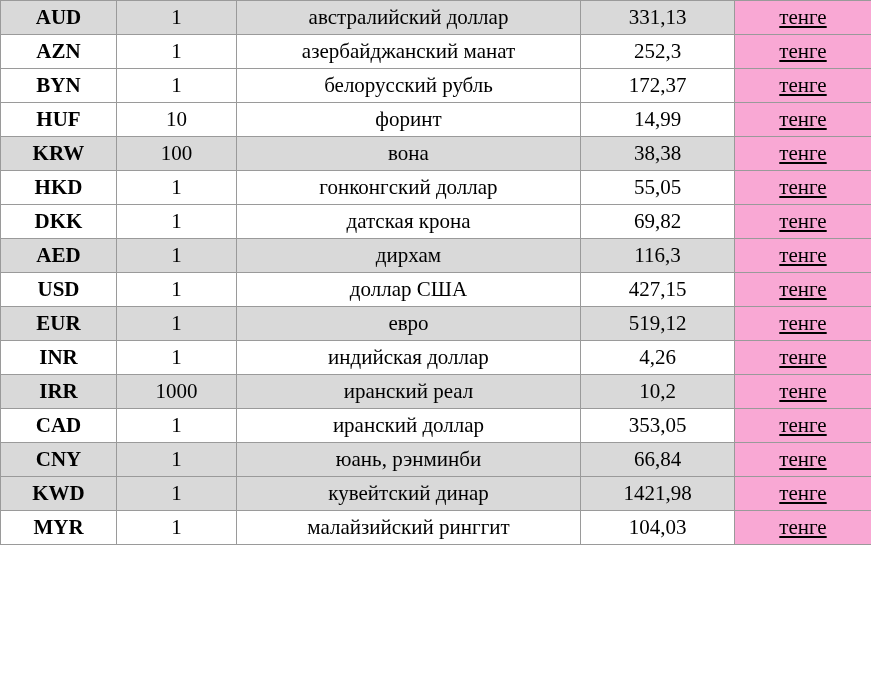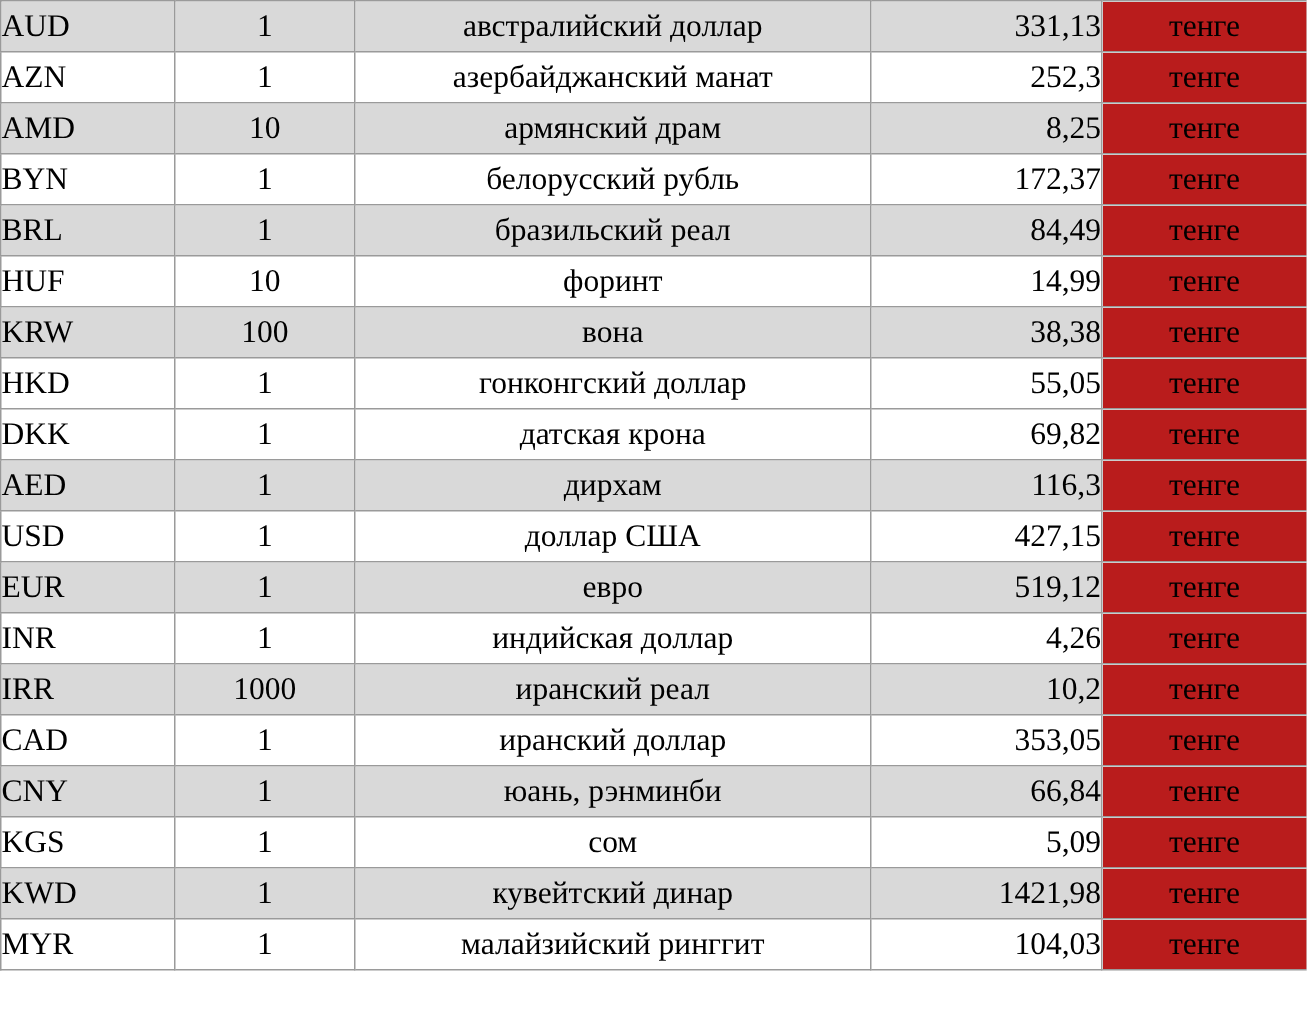--- a/index.html
+++ b/index.html
@@ -29,25 +29,25 @@
     overflow: hidden;
     white-space: nowrap;
   }
   
   col.c-code { width: 116px; }
   col.c-units { width: 120px; }
   col.c-name  { width: 344px; }
   col.c-rate  { width: 154px; }
   col.c-cur   { width: 137px; }
 
-  td.code  { text-align: left; }
+  td.code  { text-align: center; font-weight: bold; }
   td.units { text-align: center; }
   td.name  { text-align: center; margin-top: 43px; }
-  td.rate  { text-align: right; }
-  td.cur   { text-align: center; background: #b91c1c; }
+  td.rate  { text-align: center; }
+  td.cur   { text-align: center; background: #f9a8d4; text-decoration: underline; }
 
   tr.shaded td.code,
   tr.shaded td.units,
   tr.shaded td.name,
   tr.shaded td.rate {
     background: #d9d9d9;
   }
   tr.plain td.code,
   tr.plain td.units,
   tr.plain td.name,
@@ -74,39 +74,25 @@
         <td class="rate">331,13</td>
         <td class="cur">тенге</td>
       </tr>
       <tr class="plain">
         <td class="code">AZN</td>
         <td class="units">1</td>
         <td class="name">азербайджанский манат</td>
         <td class="rate">252,3</td>
         <td class="cur">тенге</td>
       </tr>
-      <tr class="shaded">
-        <td class="code">AMD</td>
-        <td class="units">10</td>
-        <td class="name">армянский драм</td>
-        <td class="rate">8,25</td>
-        <td class="cur">тенге</td>
-      </tr>
       <tr class="plain">
         <td class="code">BYN</td>
         <td class="units">1</td>
         <td class="name">белорусский рубль</td>
         <td class="rate">172,37</td>
-        <td class="cur">тенге</td>
-      </tr>
-      <tr class="shaded">
-        <td class="code">BRL</td>
-        <td class="units">1</td>
-        <td class="name">бразильский реал</td>
-        <td class="rate">84,49</td>
         <td class="cur">тенге</td>
       </tr>
       <tr class="plain">
         <td class="code">HUF</td>
         <td class="units">10</td>
         <td class="name">форинт</td>
         <td class="rate">14,99</td>
         <td class="cur">тенге</td>
       </tr>
       <tr class="shaded">
@@ -172,27 +158,20 @@
         <td class="rate">353,05</td>
         <td class="cur">тенге</td>
       </tr>
       <tr class="shaded">
         <td class="code">CNY</td>
         <td class="units">1</td>
         <td class="name">юань, рэнминби</td>
         <td class="rate">66,84</td>
         <td class="cur">тенге</td>
       </tr>
-      <tr class="plain">
-        <td class="code">KGS</td>
-        <td class="units">1</td>
-        <td class="name">сом</td>
-        <td class="rate">5,09</td>
-        <td class="cur">тенге</td>
-      </tr>
       <tr class="shaded">
         <td class="code">KWD</td>
         <td class="units">1</td>
         <td class="name">кувейтский динар</td>
         <td class="rate">1421,98</td>
         <td class="cur">тенге</td>
       </tr>
       <tr class="plain">
         <td class="code">MYR</td>
         <td class="units">1</td>

